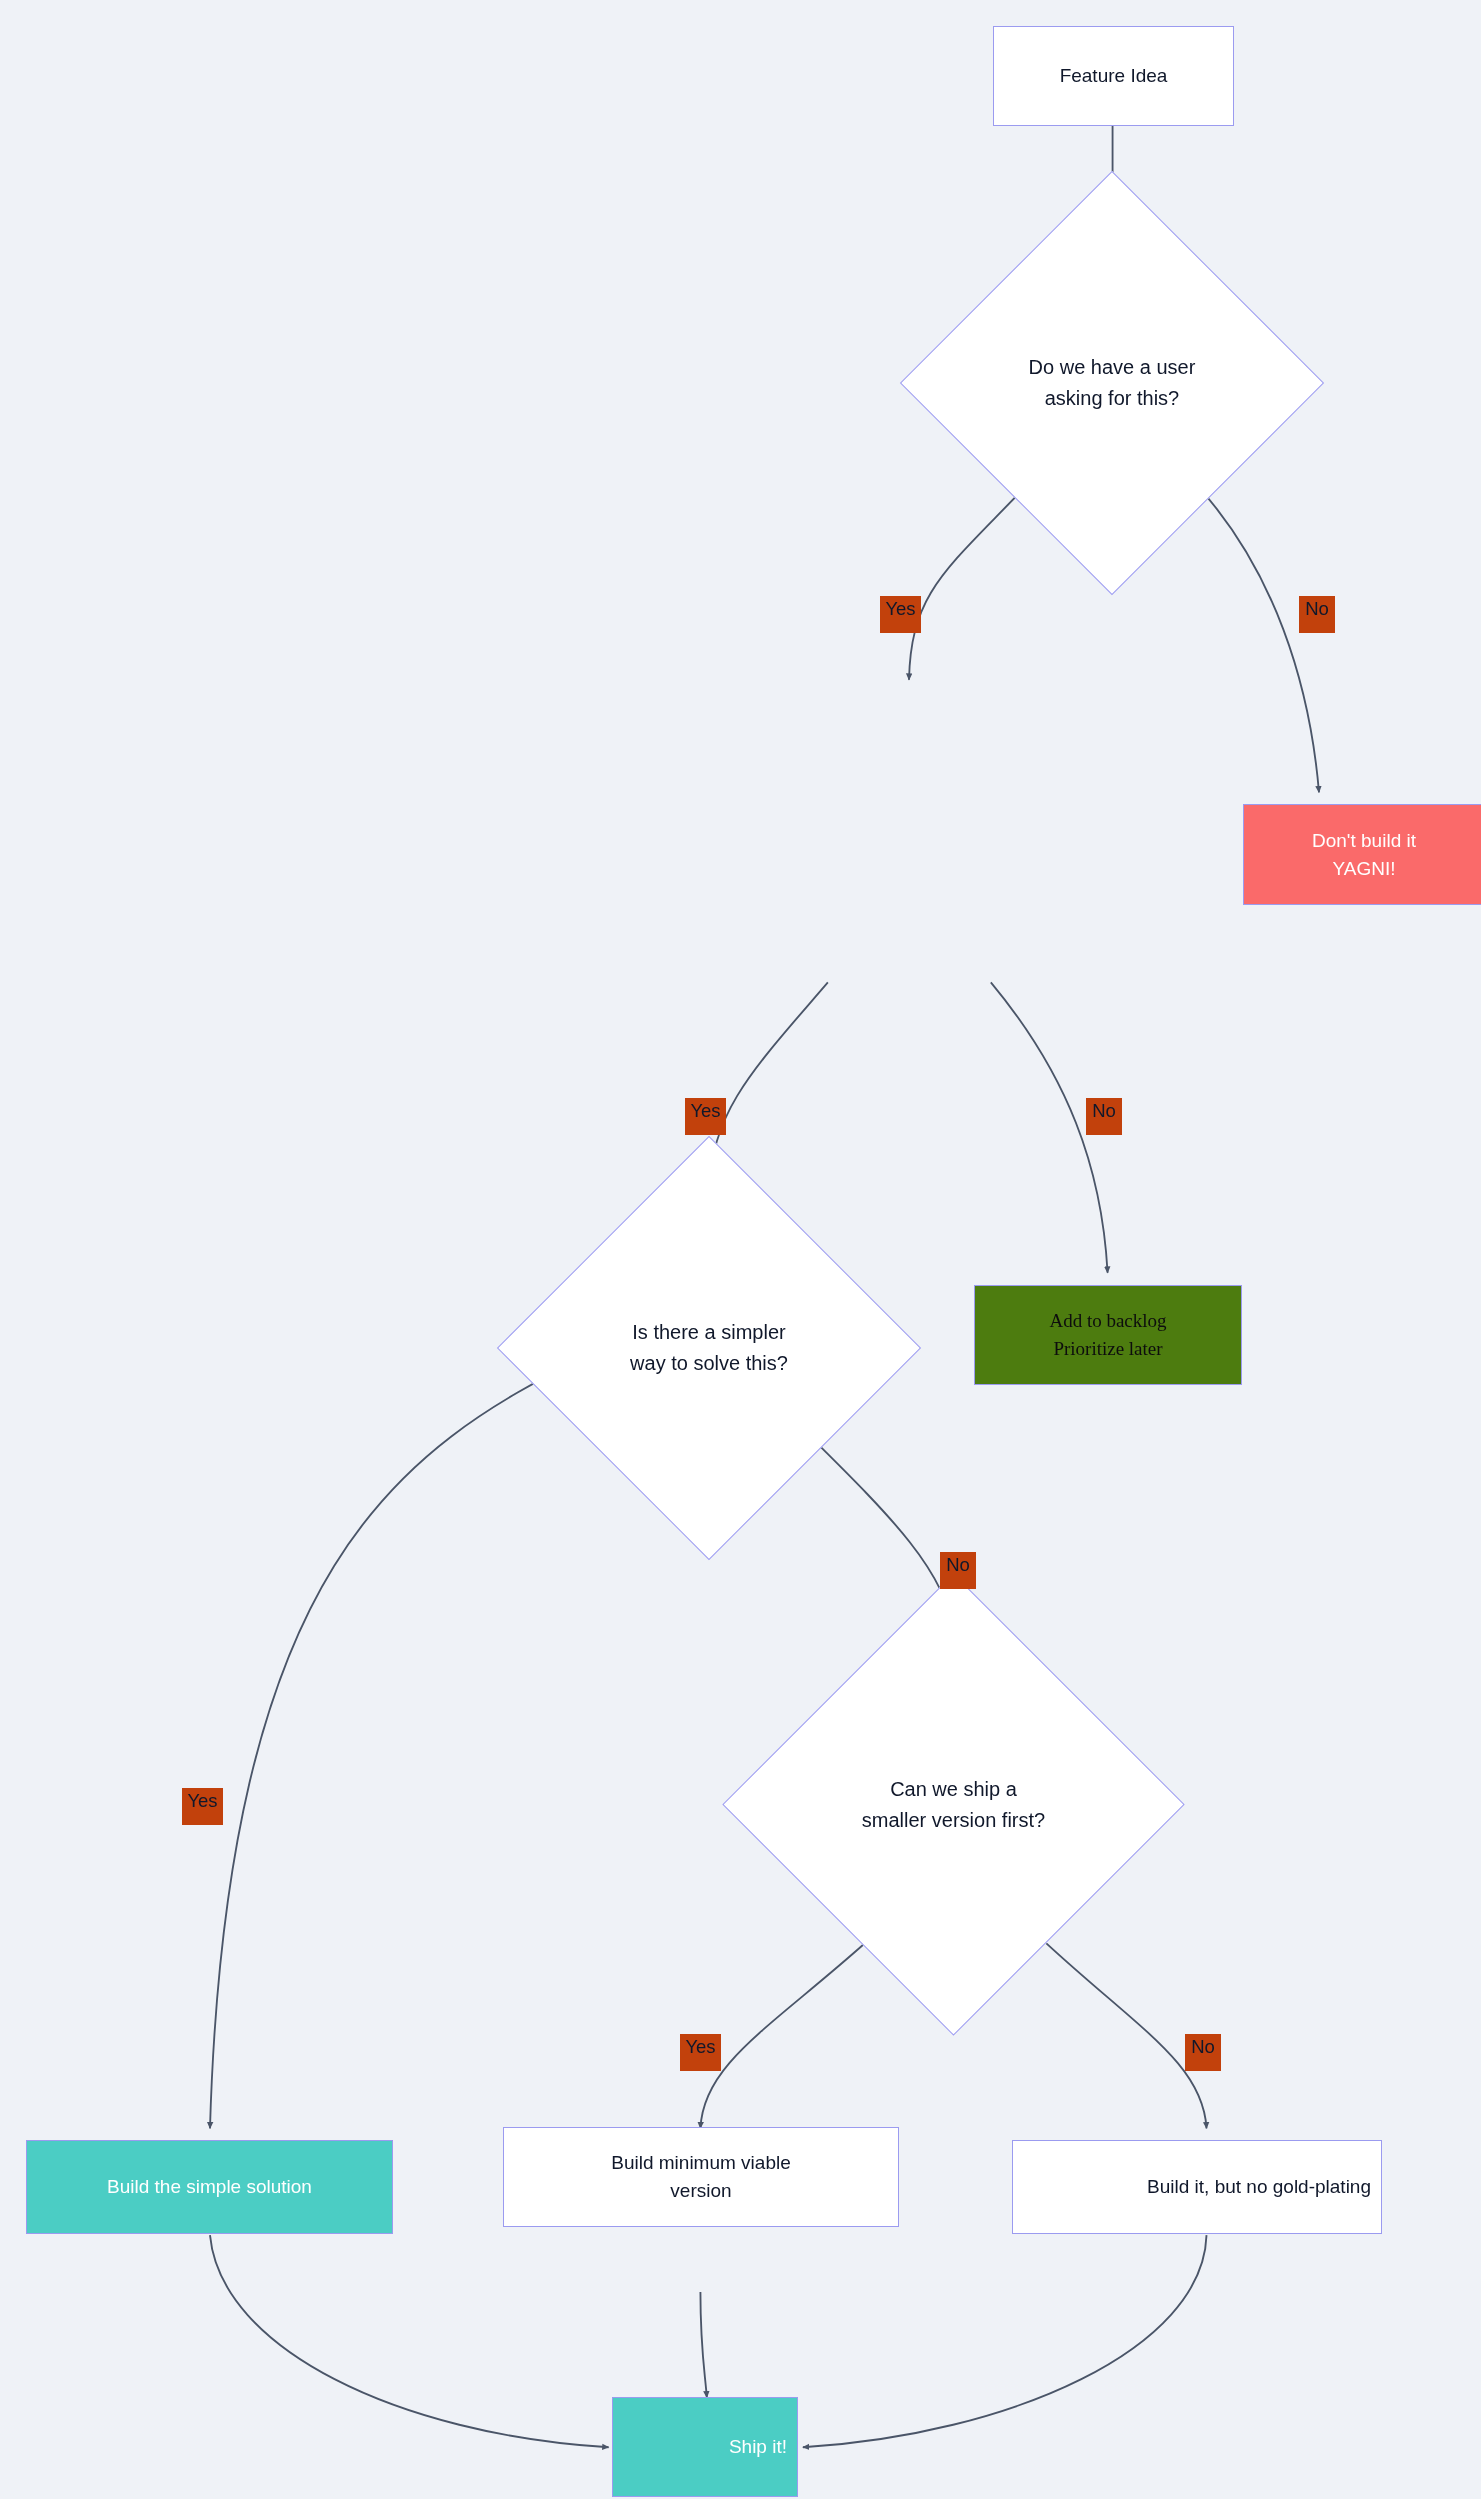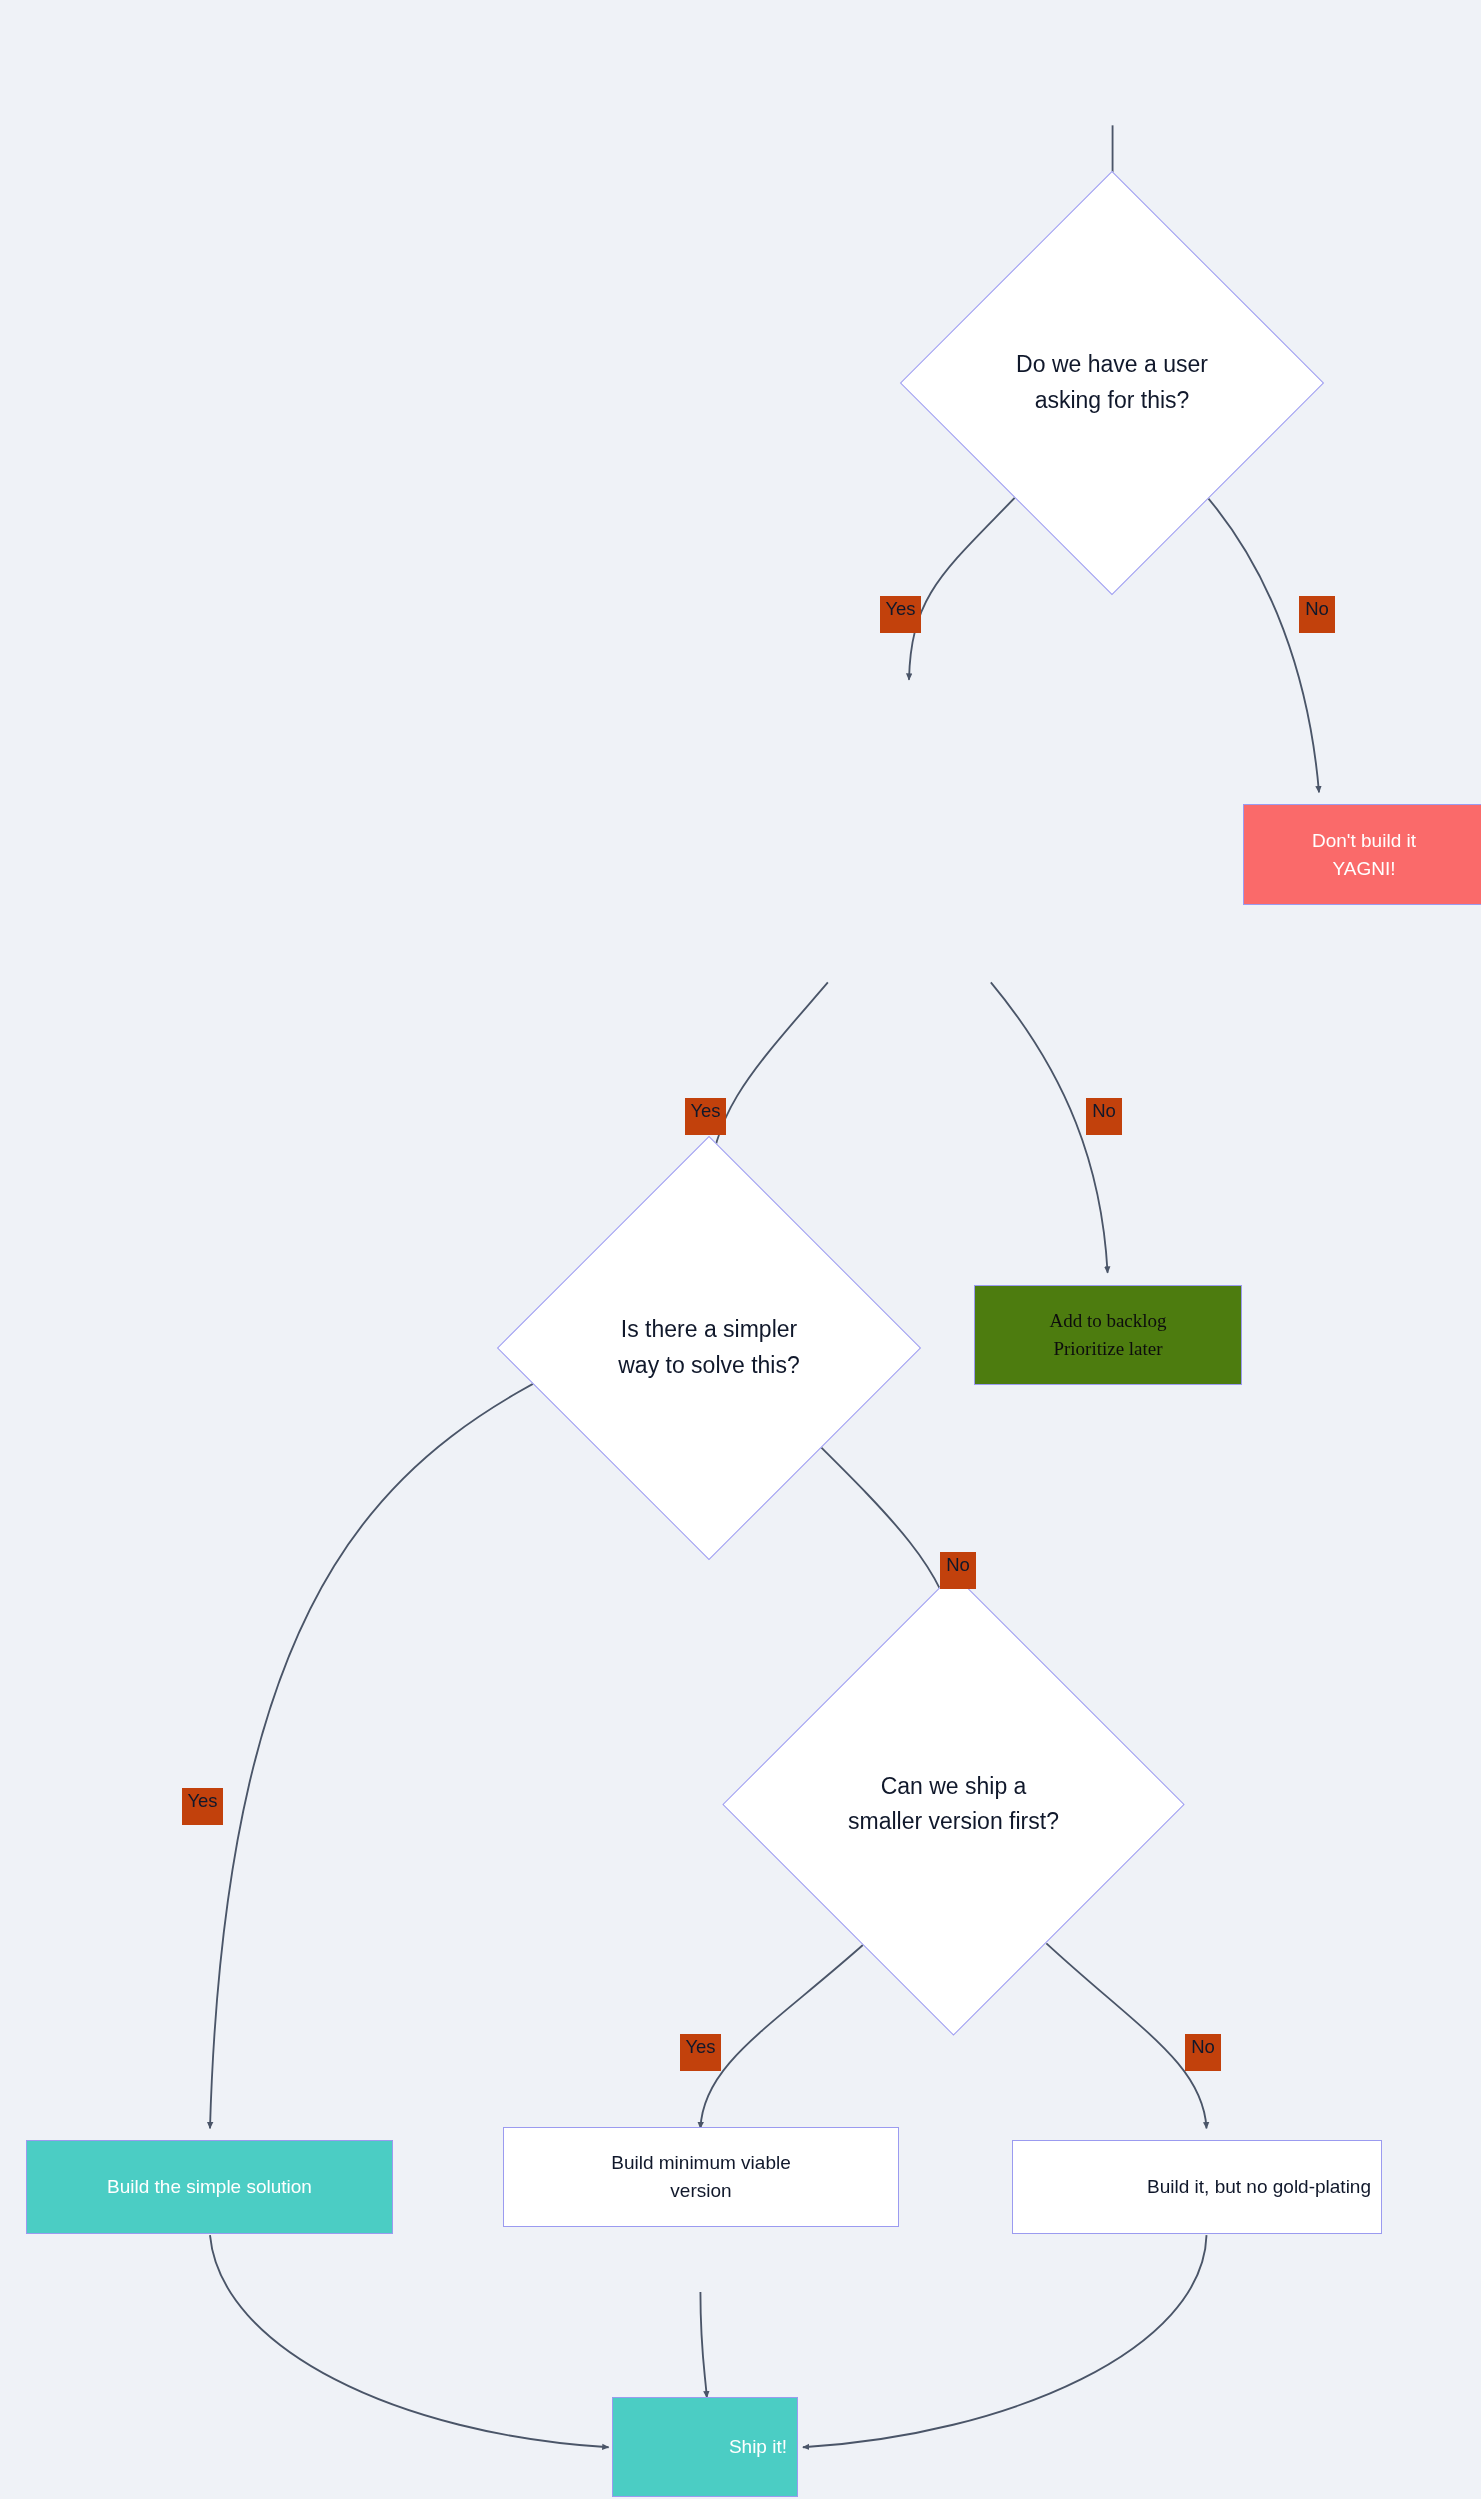--- a/index.html
+++ b/index.html
@@ -71,21 +71,21 @@
     background: #ffffff;
     transform: rotate(45deg);
   }
   .diamond-label {
     position: absolute;
     left: 50%;
     top: 50%;
     transform: translate(-50%, -50%);
     width: 299px;
     text-align: center;
-    font-size: 23px;
+    font-size: 20px;
     line-height: 1.55;
     color: #10182b;
     white-space: pre-line;
     pointer-events: none;
   }
 
   
   .edge-label {
     position: absolute;
     background: #c2410c;
@@ -129,20 +129,23 @@
       <path d="M1470,2730 C1600,2850 1690,2900 1695,2990" marker-end="url(#arrow)"></path>
 
       <path d="M295,3140 C310,3300 560,3420 855,3438" marker-end="url(#arrow)"></path>
 
       <path d="M984,3220 C984,3300 990,3330 993,3368" marker-end="url(#arrow)"></path>
 
       <path d="M1695,3140 C1690,3300 1420,3420 1128,3438" marker-end="url(#arrow)"></path>
     </g>
   </svg>
 
+  <div class="node rect" style="left:993px; top:26px; width:241px; height:100px;">
+    <span class="txt">Feature Idea</span>
+  </div>
 
   <div class="diamond-wrap" style="left:962px; top:233px; width:300px; height:300px;">
     <div class="diamond-shape"></div>
     <div class="diamond-label">Do we have a user
 asking for this?</div>
   </div>
 
   <div class="node rect red" style="left:1198px; top:804px; width:242px; height:101px;">
     <span class="txt" style="white-space:pre-line;">Don't build it
 YAGNI!</span>

